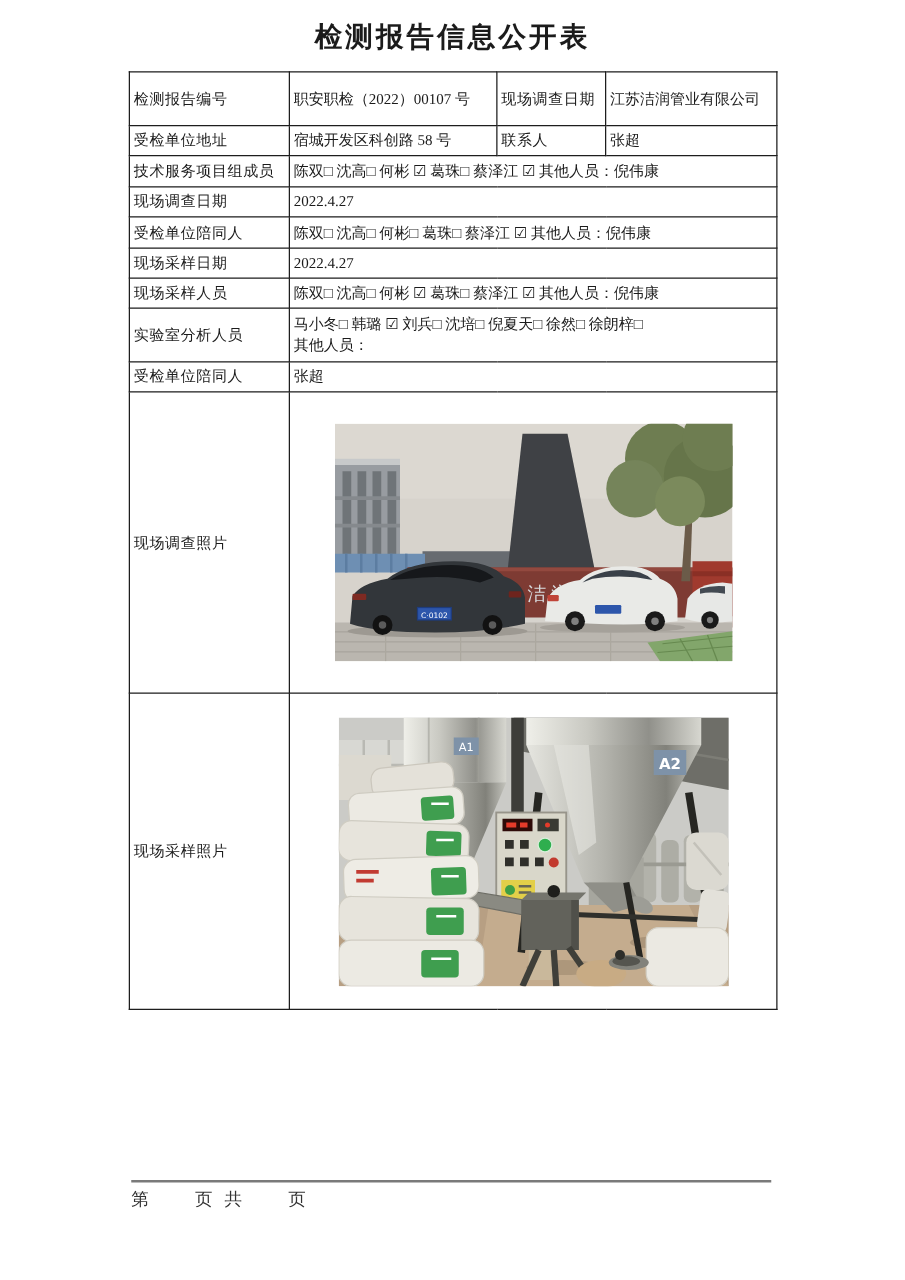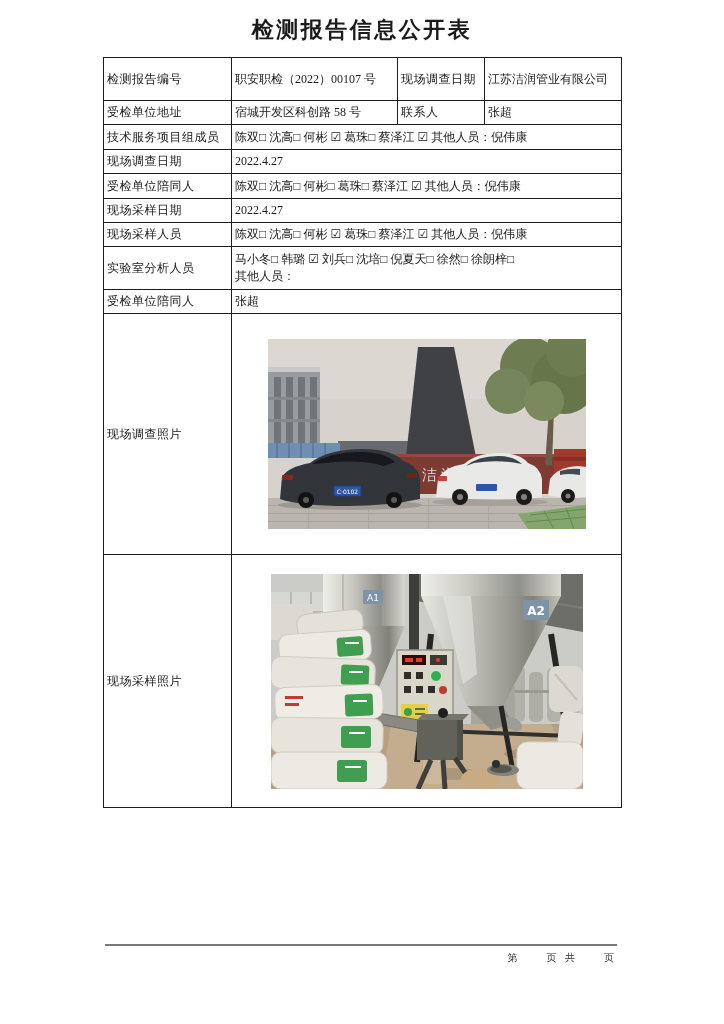--- a/index.html
+++ b/index.html
@@ -17,21 +17,21 @@
   table.form td{border:1.5px solid #1d1d1d;font-size:12px;text-align:left;
                 padding:1px 3px;line-height:1.4;vertical-align:middle;overflow:hidden;}
   td.lbl{letter-spacing:0.5px;}
   td.lft{text-align:left;padding-left:9px;}
   tr.h40 td{height:40px;} tr.h21 td{height:21px;} tr.h22 td{height:22px;}
   td.photocell{padding:0;}
   .photowrap{display:flex;justify-content:center;align-items:center;}
   svg{display:block;}
   .note{font-size:12px;margin-top:5px;text-align:left;letter-spacing:0.5px;}
   .footer{position:absolute;left:105px;top:944px;width:512px;border-top:2px solid #7a7a7a;
-          text-align:right;padding-top:5px;font-size:10px;letter-spacing:3px;color:#333;}
+          text-align:left;padding-top:5px;font-size:14px;letter-spacing:3px;color:#333;}
 </style>
 </head>
 <body>
 
 <div class="page">
   <div class="content">
 
 
     <h1 class="title">检测报告信息公开表</h1>
 

